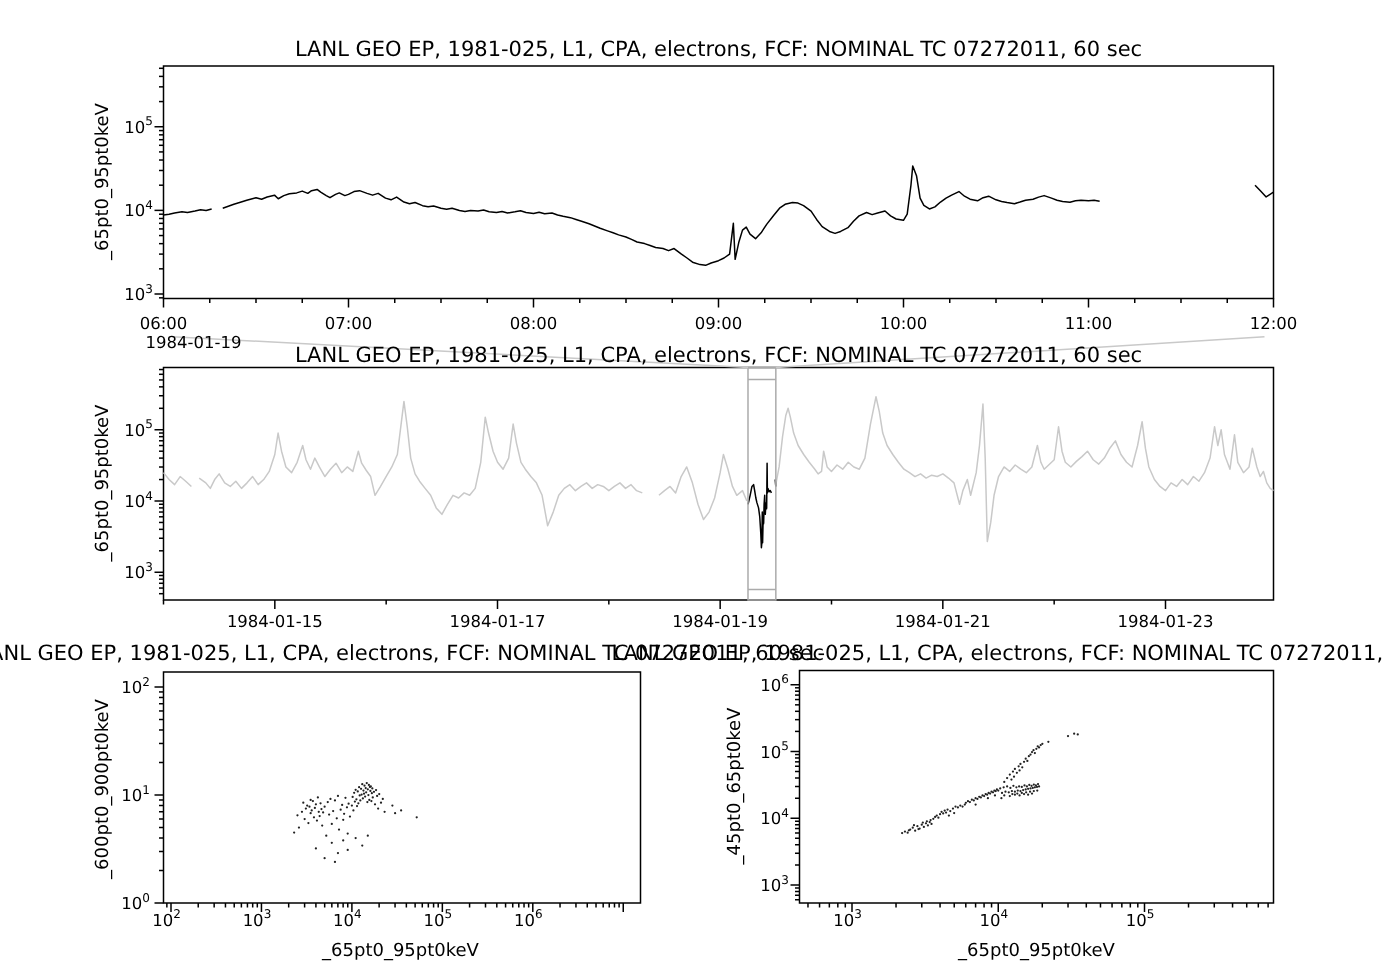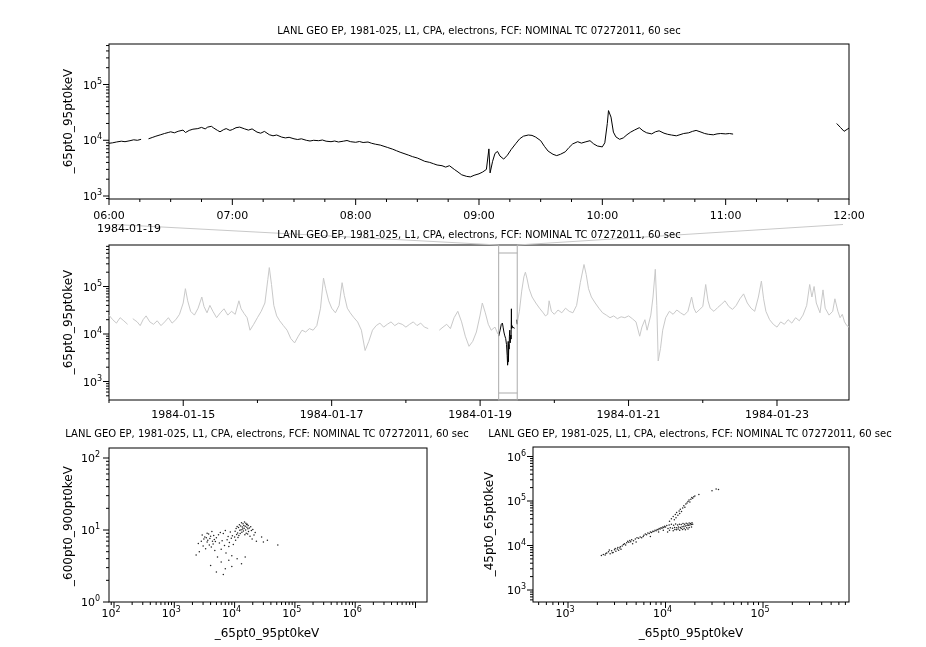--- a/index.html
+++ b/index.html
@@ -1,20 +1,20 @@
 <!DOCTYPE html>
 <html><head>
 <meta charset="utf-8">
 <style>
   html,body{margin:0;padding:0;background:#ffffff;}
   #canvas{position:relative;width:926px;height:647px;background:#ffffff;overflow:hidden;
           font-family:"DejaVu Sans","Liberation Sans",sans-serif;color:#000;}
   #plot-svg{position:absolute;left:0;top:0;}
   #plot-svg text{font-family:"DejaVu Sans","Liberation Sans",sans-serif;fill:#000;}
-  .ptitle{position:absolute;font-size:10px;white-space:nowrap;transform:translateX(-50%);}
+  .ptitle{position:absolute;font-size:14px;white-space:nowrap;transform:translateX(-50%);}
   .ylab{position:absolute;font-size:12px;white-space:nowrap;transform:translate(-50%,-50%) rotate(-90deg);}
   .xlab{position:absolute;font-size:12px;white-space:nowrap;transform:translateX(-50%);}
   .ctxlab{position:absolute;font-size:11px;white-space:nowrap;}
 </style>
 </head>
 <body>
 
 <div id="canvas">
   <svg id="plot-svg" width="926" height="647">
       <g>

